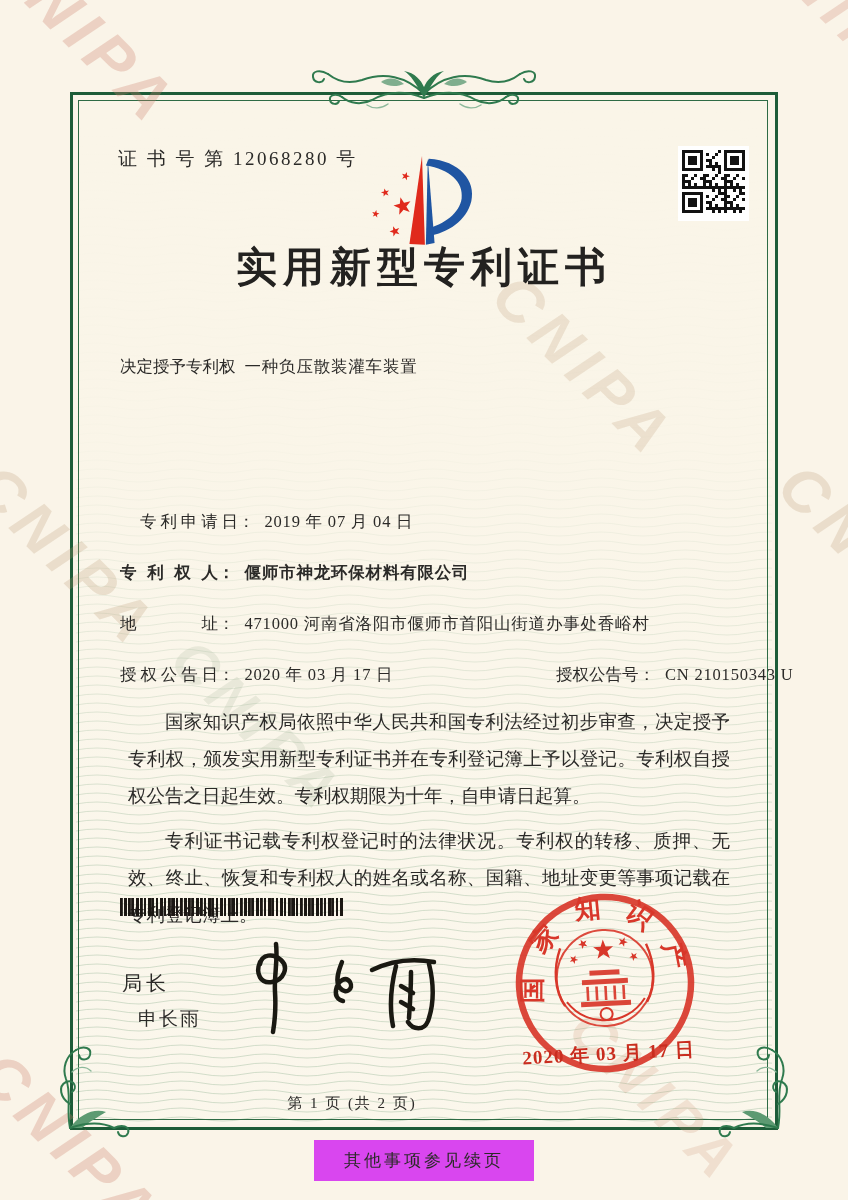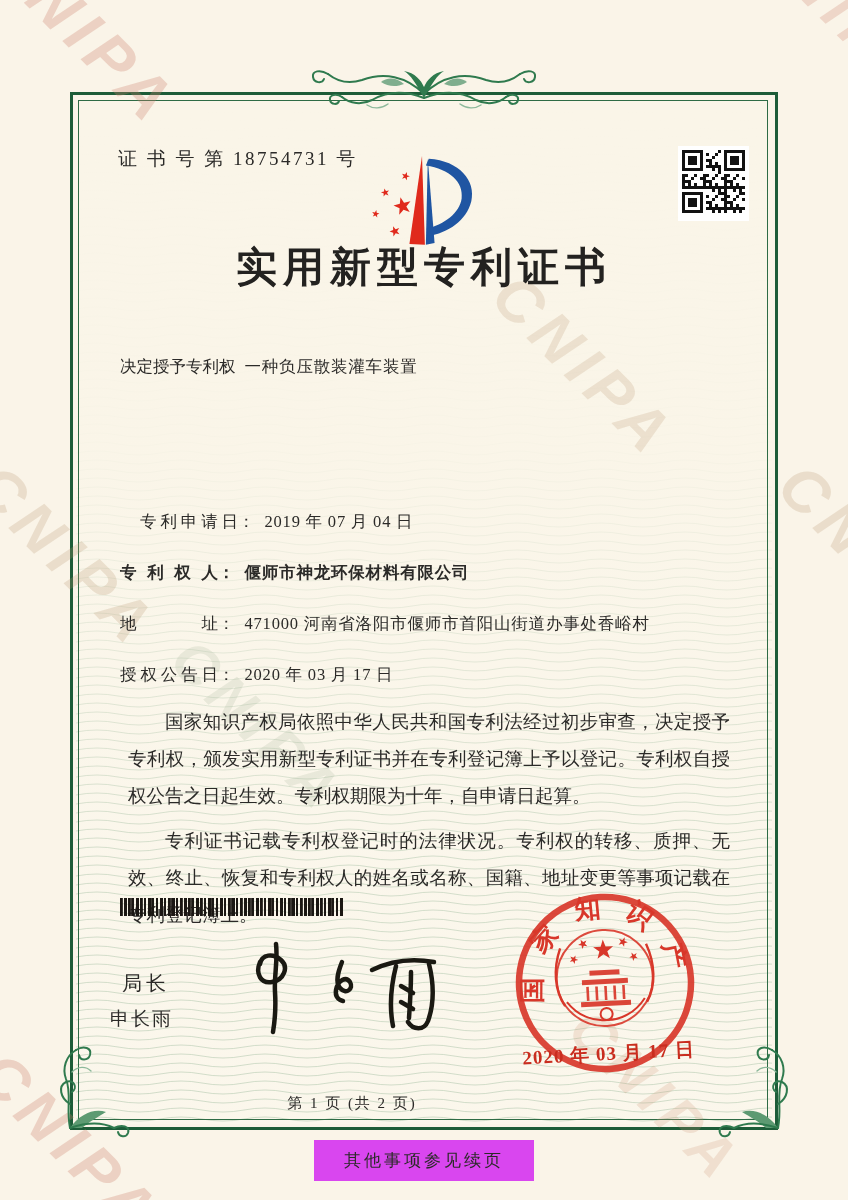--- a/index.html
+++ b/index.html
@@ -45,21 +45,21 @@
   .paras p{margin:8px; text-indent:2em;}
   .barcode{
     position:absolute; left:120px; top:898px; width:224px; height:18px; z-index:4;
     background-image:
       repeating-linear-gradient(90deg,#1b1713 0 2px,transparent 2px 4px),
       repeating-linear-gradient(90deg,#1b1713 0 1px,transparent 1px 6px),
       repeating-linear-gradient(90deg,rgba(27,23,19,.85) 0 3px,transparent 3px 10px);
   }
   .director-title{position:absolute; left:122px; top:970px; font-size:20px; letter-spacing:4px;
     font-family:"Liberation Sans","DejaVu Sans",sans-serif; z-index:4;}
-  .director-name{position:absolute; left:110px; top:1006px; font-size:19px; letter-spacing:2px;
+  .director-name{position:absolute; left:138px; top:1006px; font-size:19px; letter-spacing:2px;
     font-family:"Liberation Sans","DejaVu Sans",sans-serif; z-index:4;}
   .signature{position:absolute; left:246px; top:938px; z-index:4;}
   .seal{position:absolute; left:510px; top:888px; z-index:5; transform:rotate(-3deg);}
   .page-indicator{position:absolute; left:70px; top:1094px; width:564px; text-align:center;
     font-size:15px; letter-spacing:2px; z-index:4;}
   .note-box{
     position:absolute; left:50%; transform:translateX(-50%); top:1140px;
     background:#d946ef; padding:9px 30px; font-size:17px; letter-spacing:3px; z-index:4;
   }
   .ornament{position:absolute; z-index:3;}
@@ -122,21 +122,21 @@
       <path d="M34,90 C30,70 36,56 30,41 C26,30 30,18 40,12"></path>
       <path d="M40,12 C48,7 56,10 54,17 C52,23 44,23 43,17"></path>
       <path d="M34,66 C24,60 22,48 30,44 C38,41 42,50 36,54"></path>
       <path d="M34,90 C44,76 58,70 70,74 C60,80 50,86 46,90 Z" fill="#5d9a72" stroke="none"></path>
       <path d="M34,90 C52,84 66,84 78,90"></path>
       <path d="M78,90 C86,86 94,88 92,95 C90,100 83,99 82,94"></path>
       <path d="M36,34 C42,28 50,28 55,33" stroke="#8db99b" stroke-width="1.4"></path>
     </g>
   </svg>
 
-  <div class="cert-number">证 书 号 第 18754731 号</div>
+  <div class="cert-number">证 书 号 第 12068280 号</div>
 
   <svg class="logo" width="116" height="102" viewBox="0 0 120 105">
     <defs>
       <path id="star-shape" d="M0,-10 L2.35,-3.24 L9.51,-3.09 L3.8,1.24 L5.88,8.09 L0,4 L-5.88,8.09 L-3.8,1.24 L-9.51,-3.09 L-2.35,-3.24 Z"></path>
     </defs>
     <use href="#star-shape" transform="translate(43,31) scale(0.45) rotate(18)" fill="#e02a1c"></use>
     <use href="#star-shape" transform="translate(22,48) scale(0.45) rotate(-12)" fill="#e02a1c"></use>
     <use href="#star-shape" transform="translate(40,62) scale(0.95) rotate(-14)" fill="#e02a1c"></use>
     <use href="#star-shape" transform="translate(12,70) scale(0.4) rotate(10)" fill="#e02a1c"></use>
     <use href="#star-shape" transform="translate(32,88) scale(0.56) rotate(-20)" fill="#e02a1c"></use>
@@ -298,20 +298,23 @@
     <span class="flabel">专利申请日</span><span class="colon">：</span><span class="fvalue">2019 年 07 月 04 日</span>
   </div>
   <div class="field-row" style="top:562px;font-weight:bold;">
     <span class="flabel">专利权人</span><span class="colon">：</span><span class="fvalue">偃师市神龙环保材料有限公司</span>
   </div>
   <div class="field-row" style="top:613px;">
     <span class="flabel">地址</span><span class="colon">：</span><span class="fvalue">471000 河南省洛阳市偃师市首阳山街道办事处香峪村</span>
   </div>
   <div class="field-row" style="top:664px;">
     <span class="flabel">授权公告日</span><span class="colon">：</span><span class="fvalue">2020 年 03 月 17 日</span>
+    <span class="grant-no">
+      <span>授权公告号</span><span class="colon">：</span><span class="fvalue">CN 210150343 U</span>
+    </span>
   </div>
 
   <div class="paras">
     <p>国家知识产权局依照中华人民共和国专利法经过初步审查，决定授予专利权，颁发实用新型专利证书并在专利登记簿上予以登记。专利权自授权公告之日起生效。专利权期限为十年，自申请日起算。</p>
     <p>专利证书记载专利权登记时的法律状况。专利权的转移、质押、无效、终止、恢复和专利权人的姓名或名称、国籍、地址变更等事项记载在专利登记簿上。</p>
   </div>
 
   <div class="barcode"></div>
 
   <div class="director-title">局长</div>

